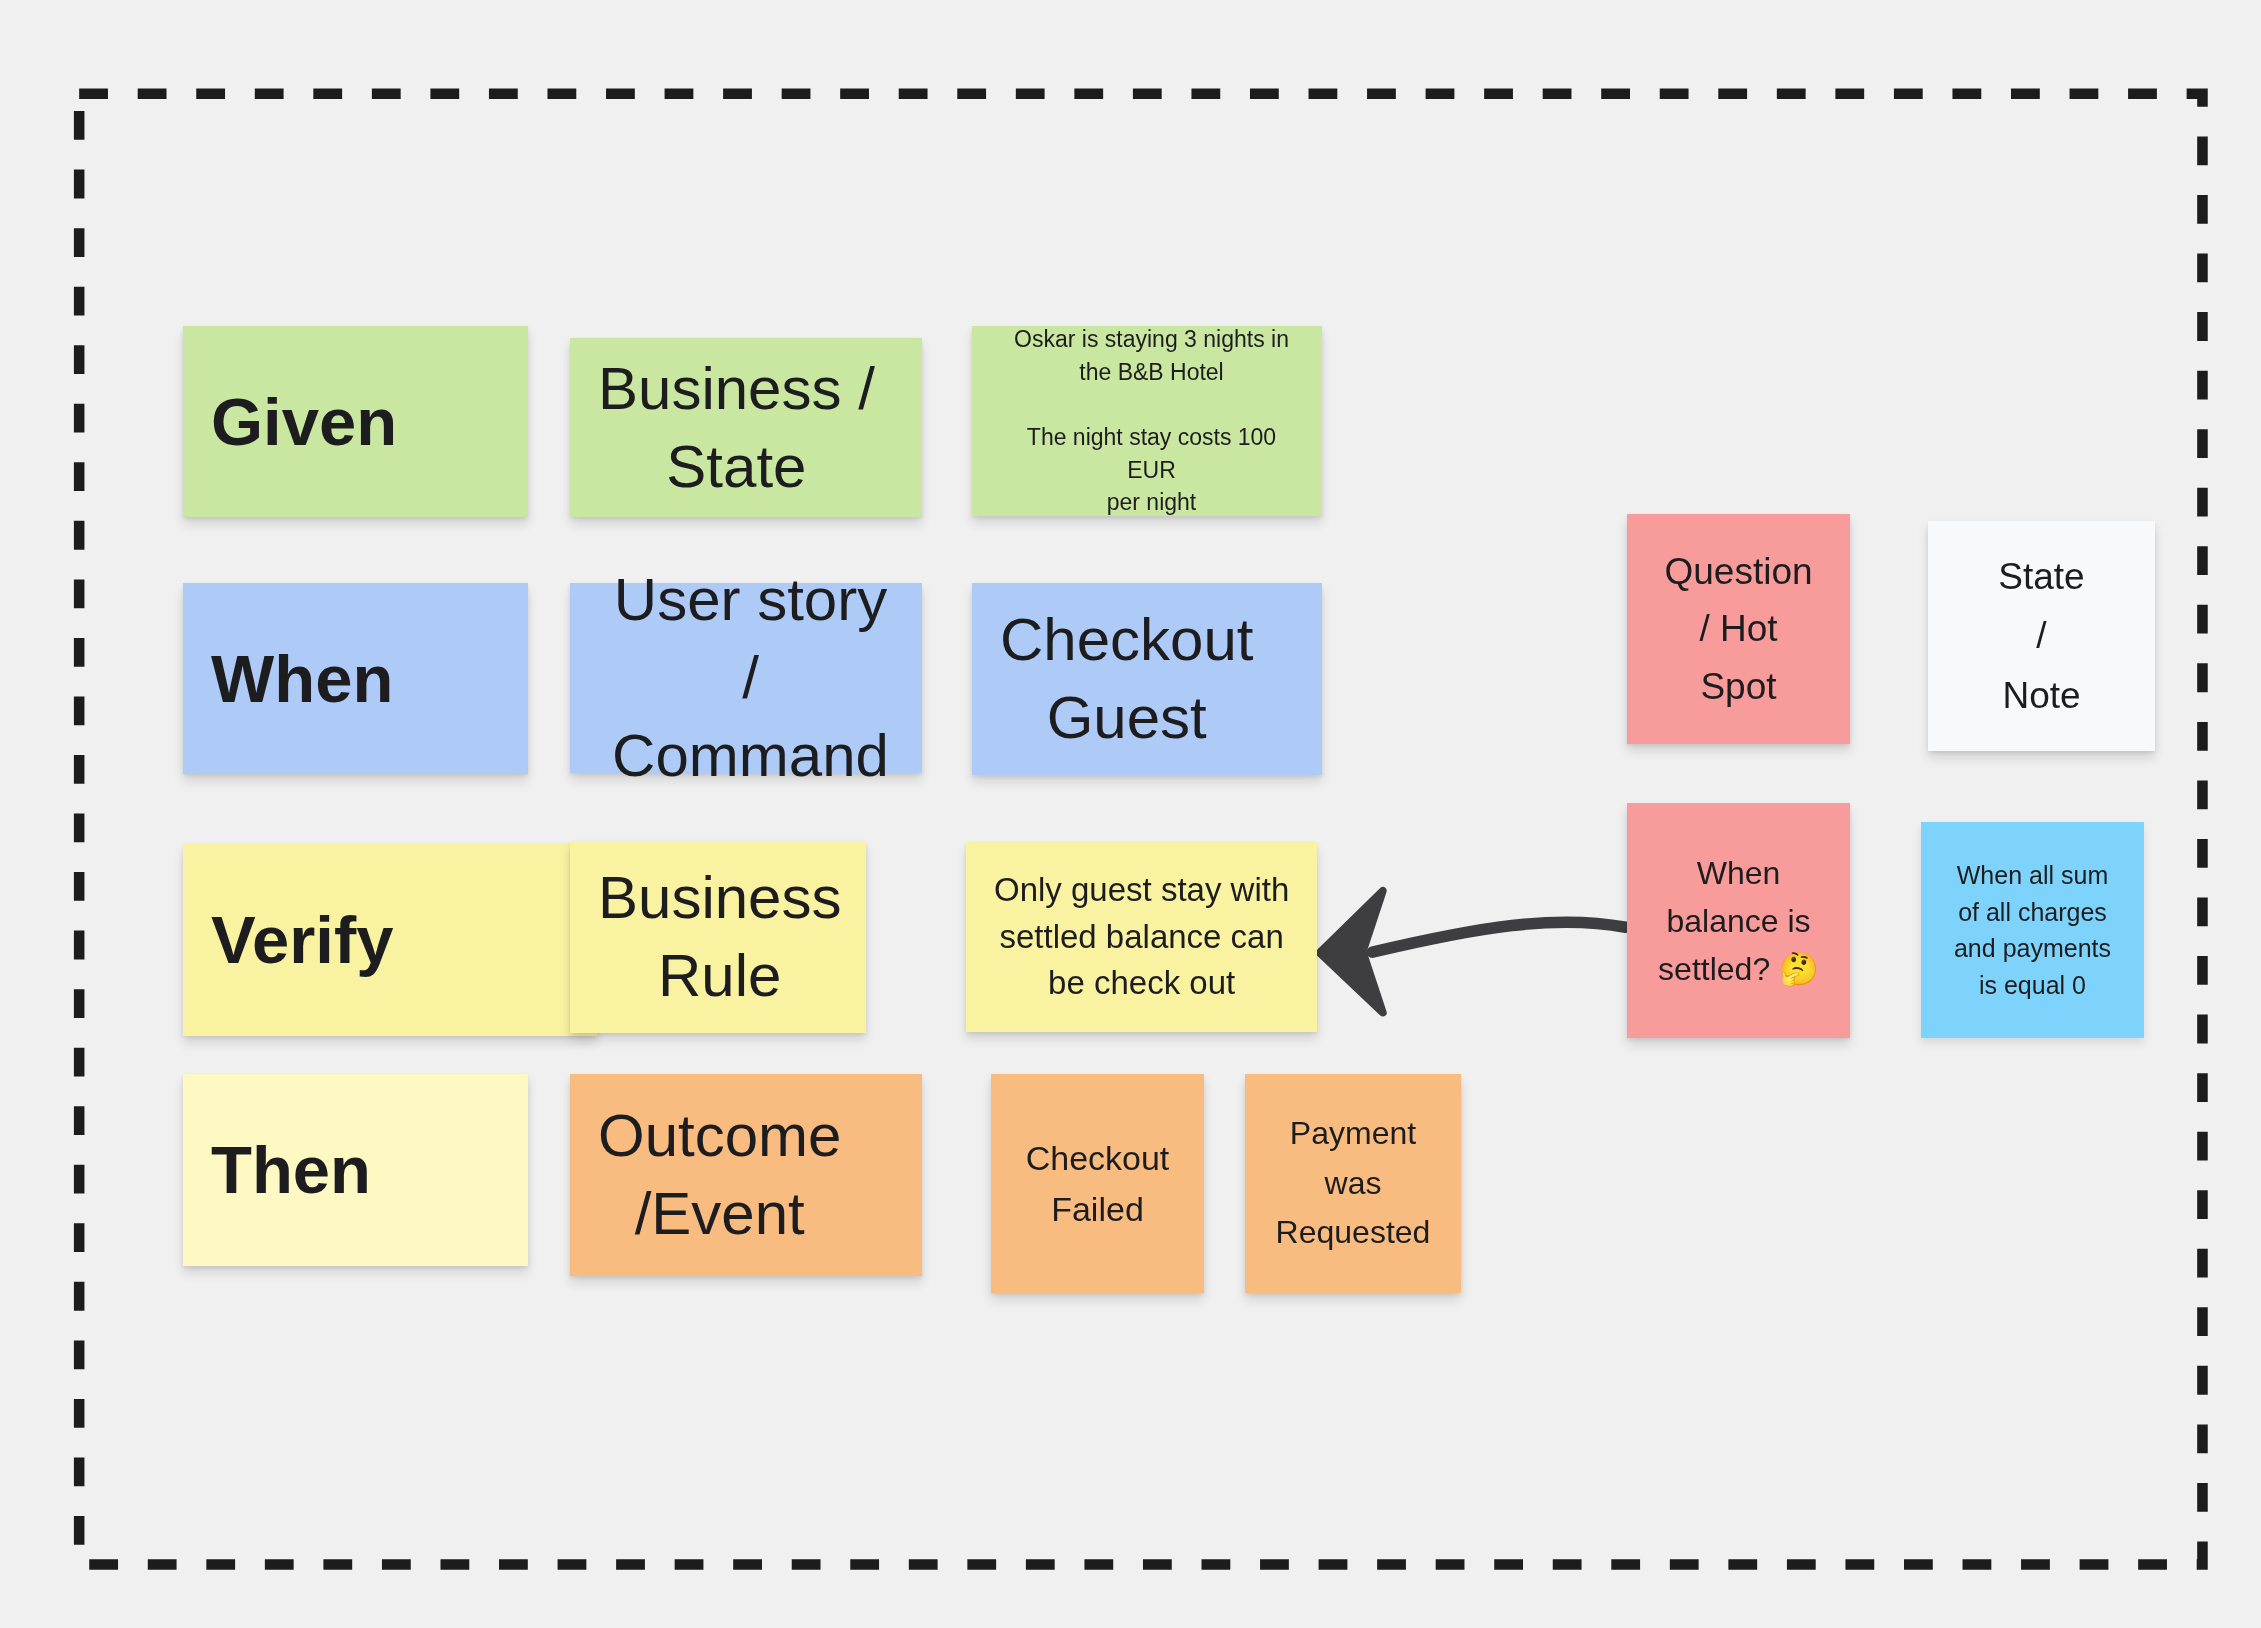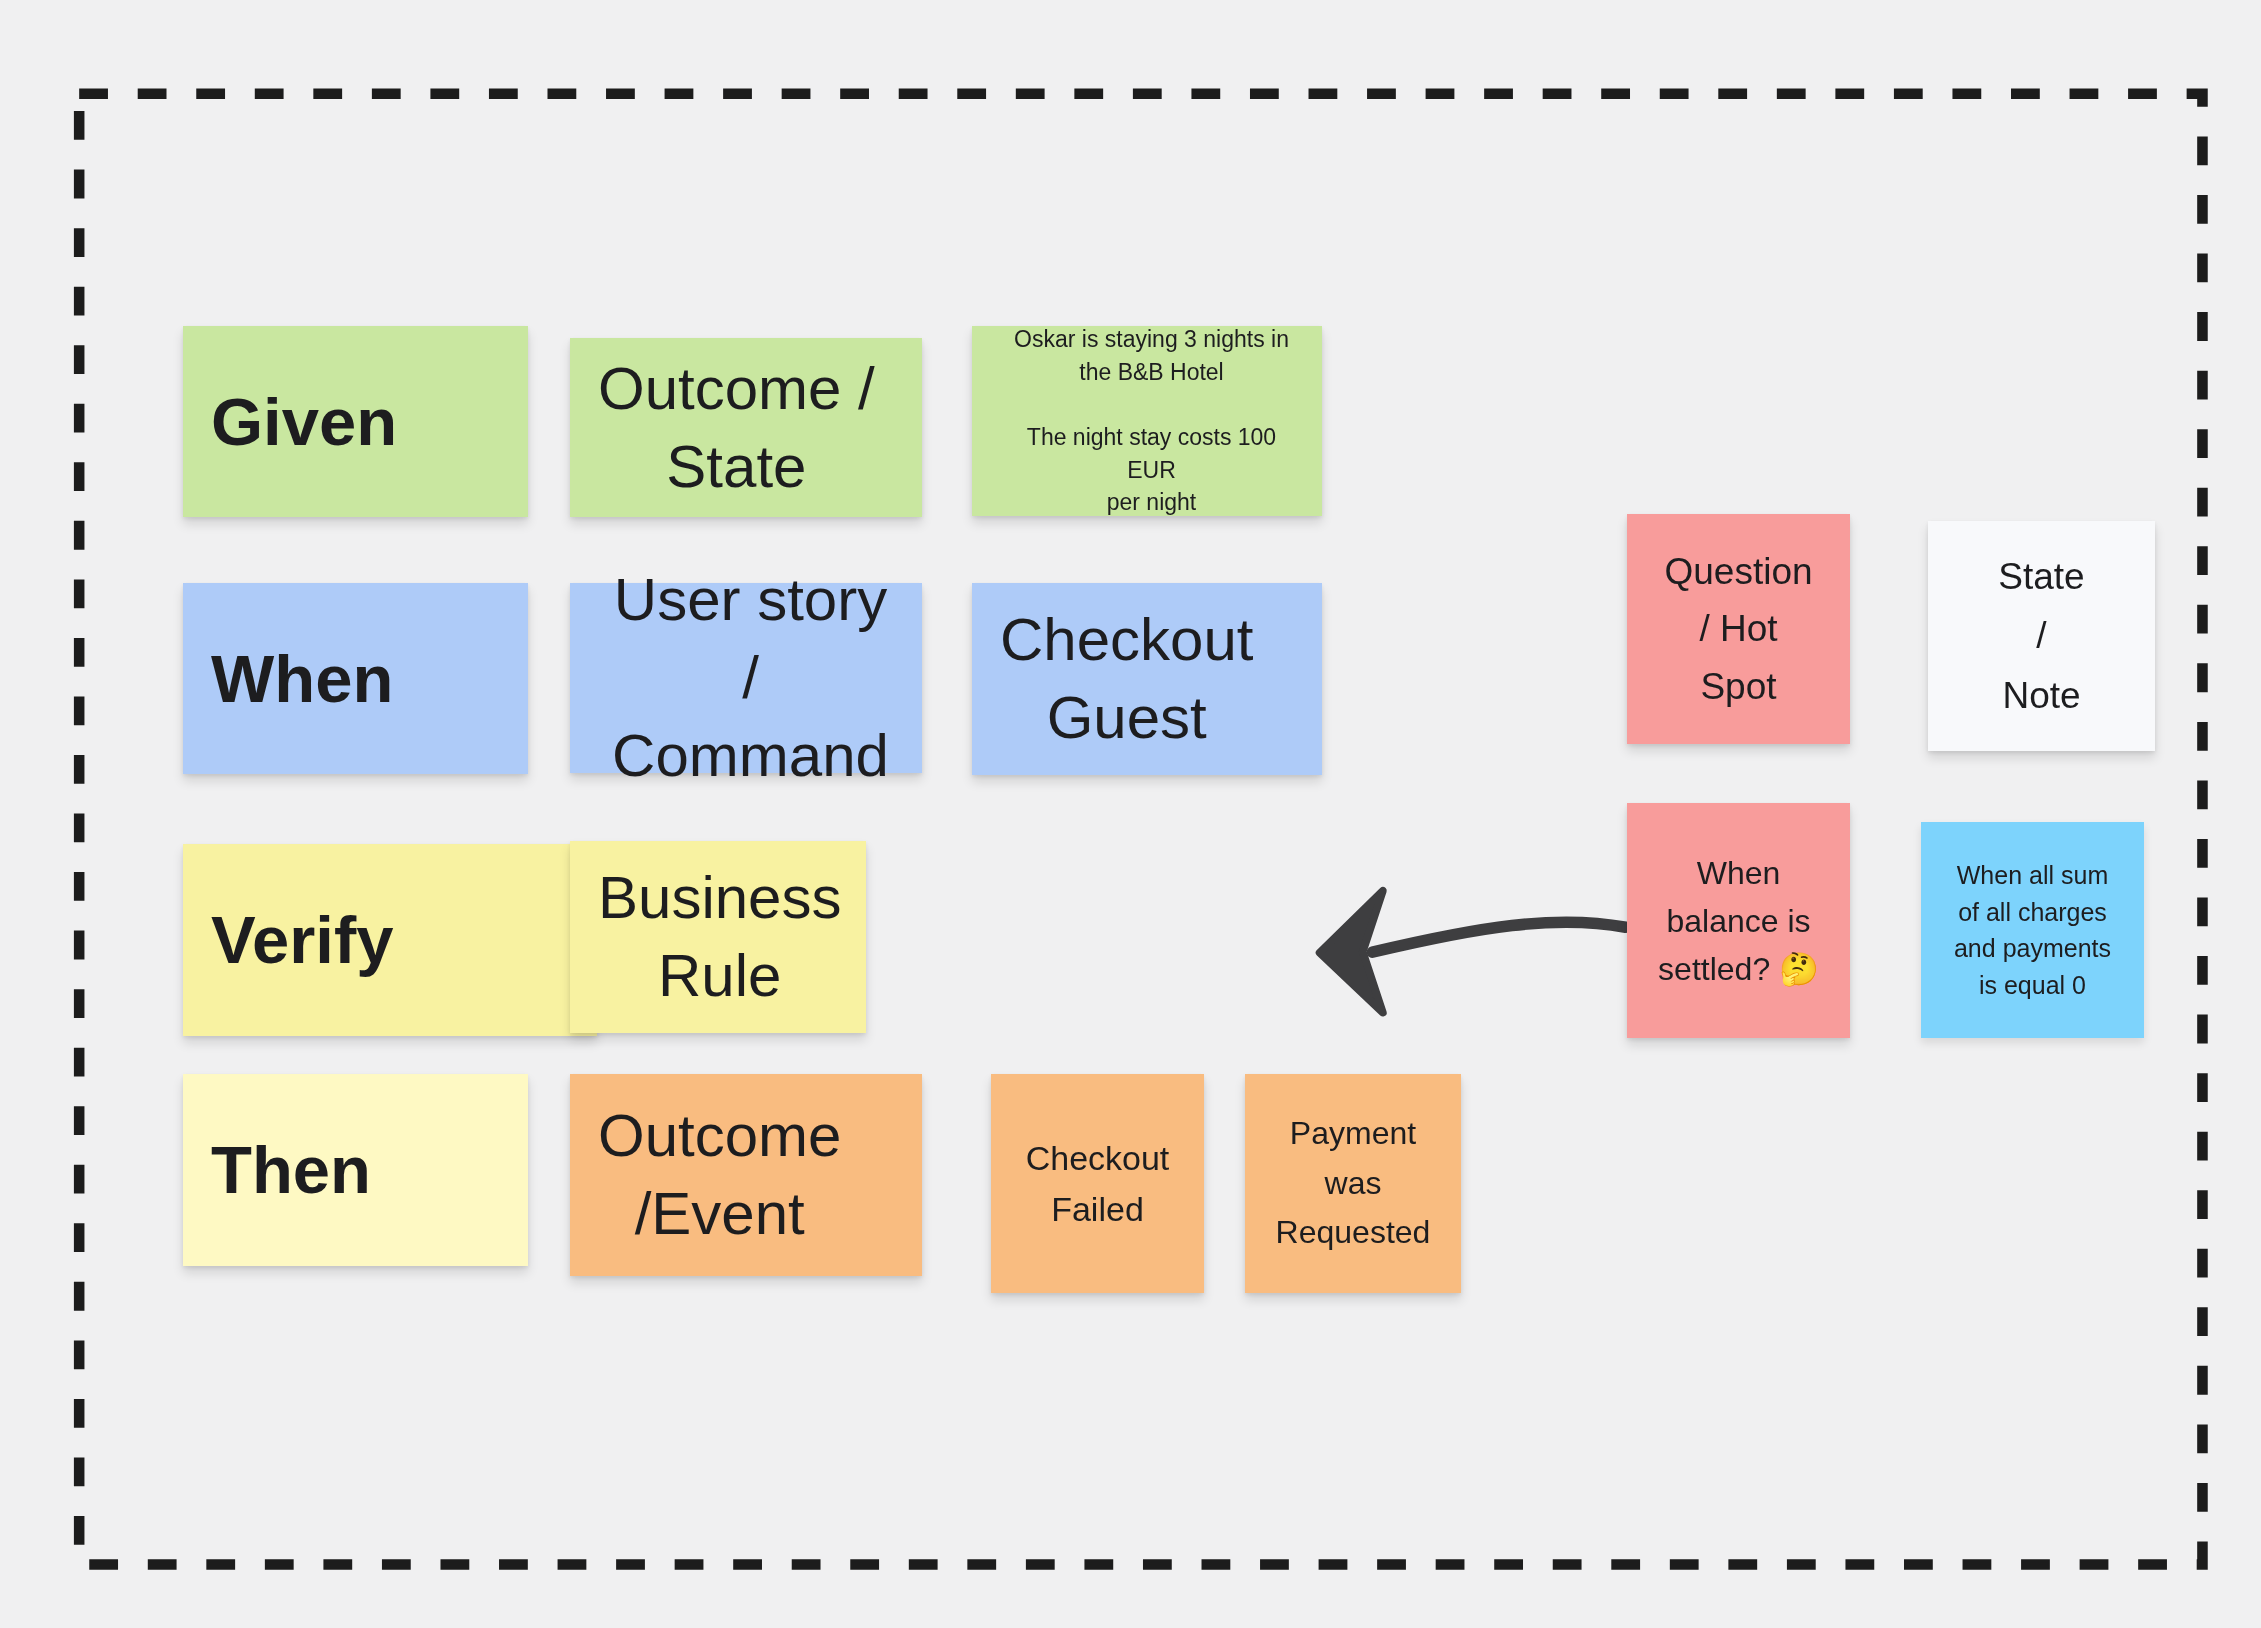--- a/index.html
+++ b/index.html
@@ -70,21 +70,21 @@
     <g>
       <path d="M 3388 1932 C 3240 1905, 3080 1932, 2860 1984" fill="none" stroke="#3e3e40" stroke-width="24" stroke-linecap="round"></path>
       <path d="M 2750 1985 L 2882 1856 L 2840 1983 L 2882 2110 Z" fill="#3e3e40" stroke="#3e3e40" stroke-width="16" stroke-linejoin="round"></path>
     </g>
   </svg>
 
   <div class="note n-given bold" style="background-color: rgb(201, 231, 160);">
     <span>Given</span>
   </div>
   <div class="note n-example" style="background-color: rgb(201, 231, 160);">
-    <span>Outcome /
+    <span>Business /
 State</span>
   </div>
   <div class="note n-oskar" style="background-color: rgb(201, 231, 160);">
     <span>Oskar is staying 3 nights in
 the B&amp;B Hotel
 
 The night stay costs 100 EUR
 per night</span>
   </div>
 
@@ -99,20 +99,25 @@
     <span>Checkout
 Guest</span>
   </div>
 
   <div class="note n-verify bold" style="background-color: rgb(248, 242, 161);">
     <span>Verify</span>
   </div>
   <div class="note n-bizrule" style="background-color: rgb(248, 242, 161);">
     <span>Business
 Rule</span>
+  </div>
+  <div class="note n-onlyguest" style="background-color: rgb(248, 242, 161);">
+    <span>Only guest stay with
+settled balance can
+be check out</span>
   </div>
 
   <div class="note n-then bold" style="background-color: #fef9c3;">
     <span>Then</span>
   </div>
   <div class="note n-outcome" style="background-color: rgb(249, 188, 128);">
     <span>Outcome
 /Event</span>
   </div>
   <div class="note n-checkoutfailed center" style="background-color: rgb(249, 188, 128);">

